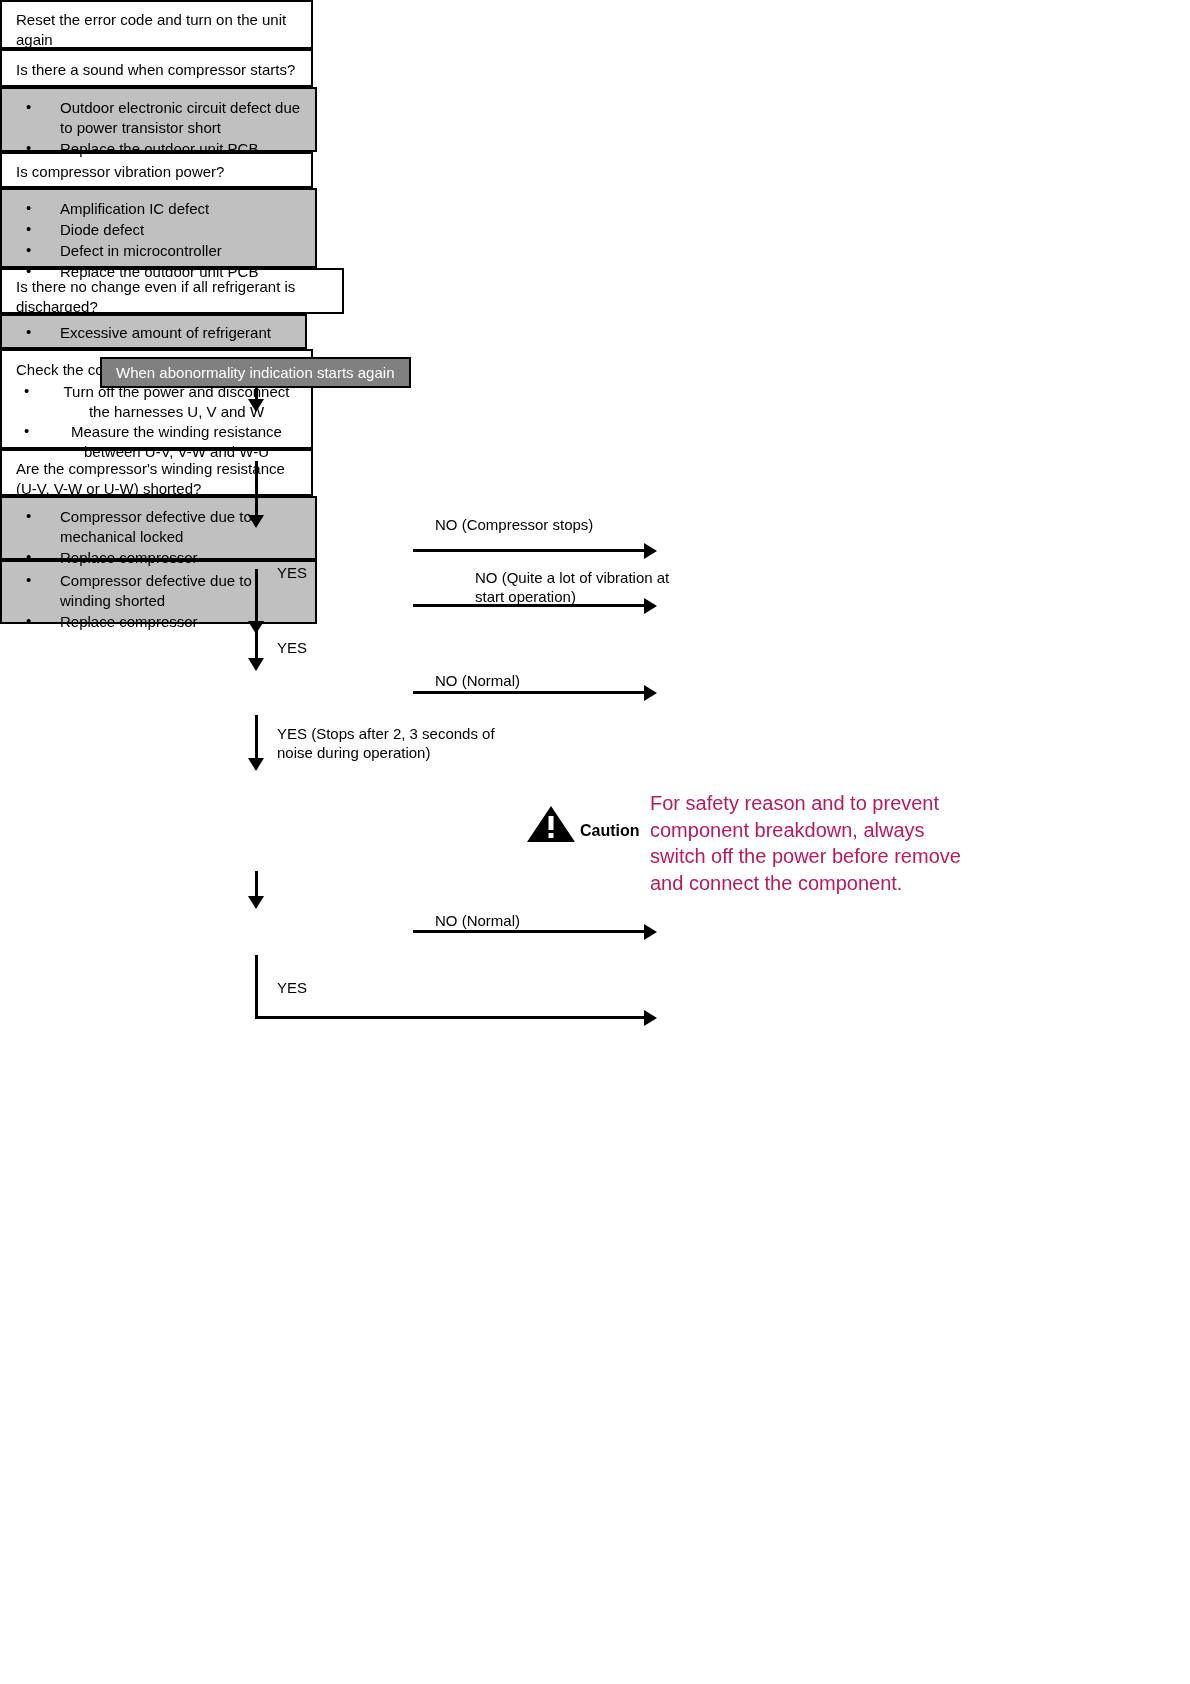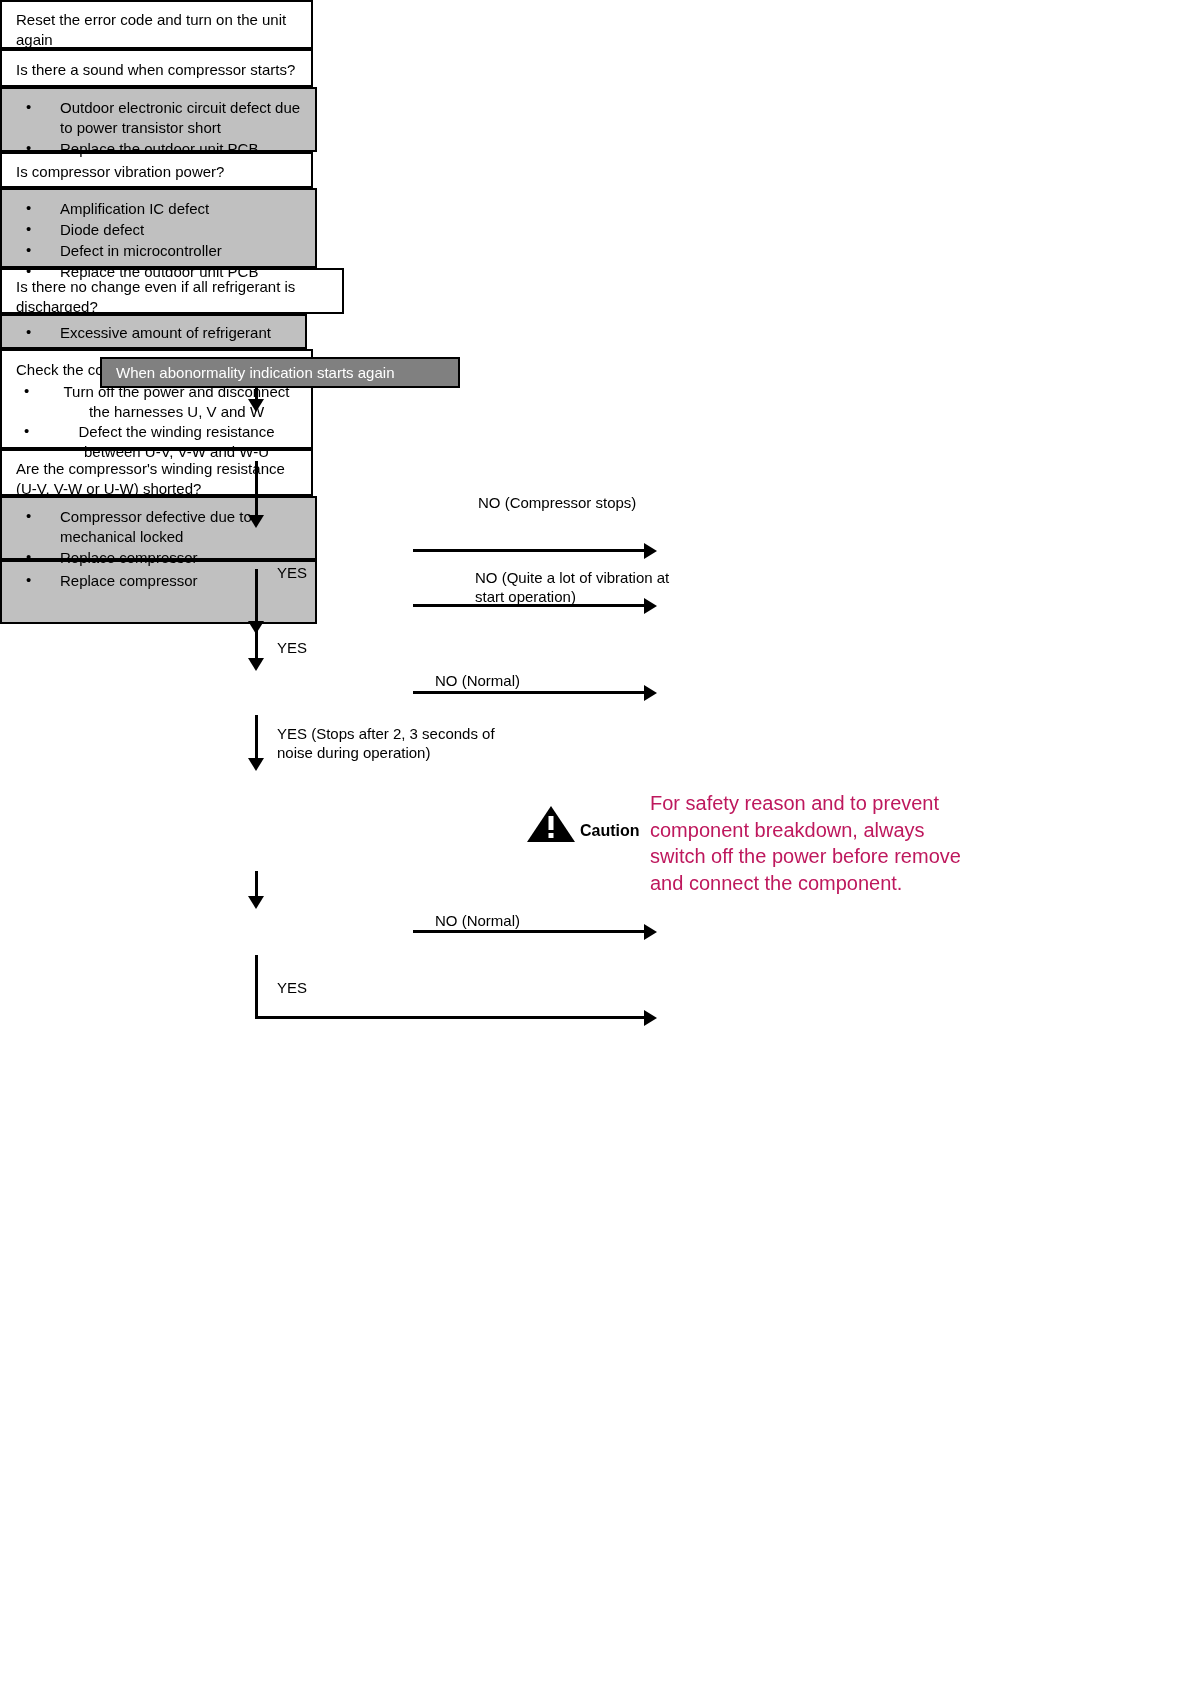--- a/index.html
+++ b/index.html
@@ -160,41 +160,41 @@
   }
   .warn-icon {
     position: absolute;
   }
 </style>
 </head>
 <body>
 
 <div id="page">
 
-  <div class="node start-box" style="left:100px; top:357px; width:360px; height:31px;">
+  <div class="node start-box" style="left:100px; top:357px; width:311px; height:31px;">
     <span>When abonormality indication starts again</span>
   </div>
 
   <div class="vline" style="left:255px; top:388px; height:16px;"></div>
   <div class="arrow-down" style="left:248px; top:399px;"></div>
 
   <div class="proc-box" style="left:100px; top:412px; width:313px; height:49px;">
     <span class="ttl">Reset the error code and turn on the unit again</span>
   </div>
 
   <div class="vline" style="left:255px; top:461px; height:59px;"></div>
   <div class="arrow-down" style="left:248px; top:515px;"></div>
 
   <div class="proc-box" style="left:100px; top:531px; width:313px; height:38px; padding-top:9px;">
     <span class="ttl">Is there a sound when compressor starts?</span>
   </div>
 
   <div class="hline" style="left:413px; top:549px; width:240px;"></div>
   <div class="arrow-right" style="left:644px; top:543px;"></div>
-  <div class="edge-label" style="left:435px; top:493px;margin-left:43px;">NO (Compressor stops)</div>
+  <div class="edge-label" style="left:435px; top:515px;">NO (Compressor stops)</div>
 
   <div class="vline" style="left:255px; top:569px; height:58px;"></div>
   <div class="arrow-down" style="left:248px; top:621px;"></div>
   <div class="edge-label" style="left:277px; top:563px;">YES</div>
 
   <div class="result-box" style="left:653px; top:483px; width:317px; height:65px;">
     <ul class="blist">
       <li>Outdoor electronic circuit defect due to power transistor short</li>
       <li>Replace the outdoor unit PCB</li>
     </ul>
@@ -236,21 +236,21 @@
   <div class="result-box" style="left:653px; top:675px; width:307px; height:35px; padding-top:7px;">
     <ul class="blist">
       <li>Excessive amount of refrigerant</li>
     </ul>
   </div>
 
   <div class="proc-box" style="left:100px; top:771px; width:313px; height:100px; padding-top:9px;">
     <span class="ttl">Check the compressor winding resistance:</span>
     <ul class="plist">
       <li>Turn off the power and disconnect the harnesses U, V and W</li>
-      <li>Defect the winding resistance between U-V, V-W and W-U</li>
+      <li>Measure the winding resistance between U-V, V-W and W-U</li>
     </ul>
   </div>
 
   <div class="vline" style="left:255px; top:871px; height:34px;"></div>
   <div class="arrow-down" style="left:248px; top:896px;"></div>
 
   <div class="caution-wrap" style="left:525px; top:800px; width:450px; height:60px;">
     <span class="warn-icon" style="left:0px; top:4px;">
       <svg width="52" height="40" viewBox="0 0 52 40" xmlns="http://www.w3.org/2000/svg">
         <polygon points="26,2 50,38 2,38" fill="#000000"></polygon>
@@ -277,17 +277,18 @@
 
   <div class="result-box" style="left:653px; top:900px; width:317px; height:64px;">
     <ul class="blist">
       <li>Compressor defective due to mechanical locked</li>
       <li>Replace compressor</li>
     </ul>
   </div>
 
   <div class="result-box" style="left:653px; top:986px; width:317px; height:64px;">
     <ul class="blist">
+      <li>Compressor defective due to winding shorted</li>
       <li>Replace compressor</li>
     </ul>
   </div>
 
 </div>
 
 </body></html>

